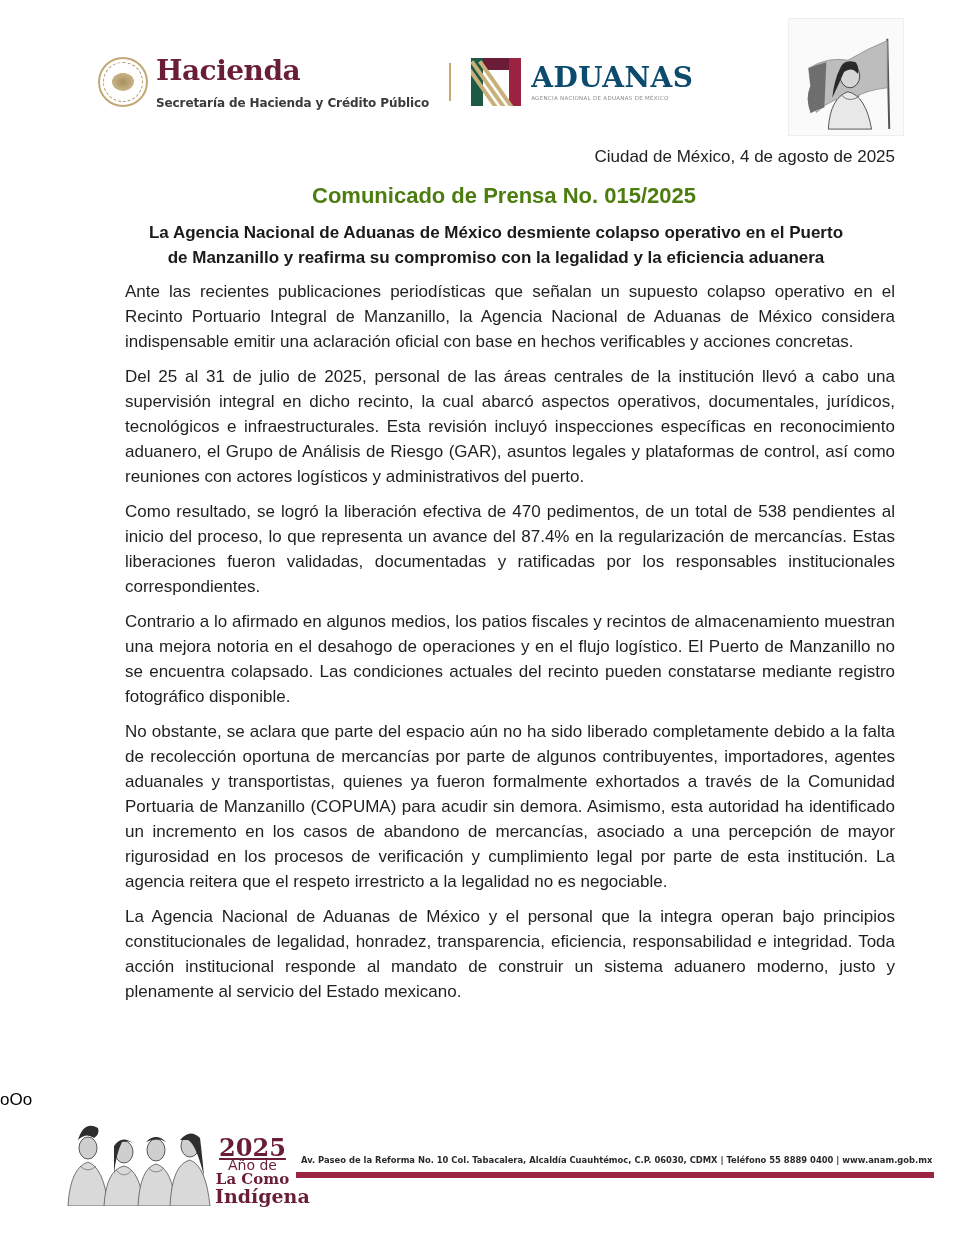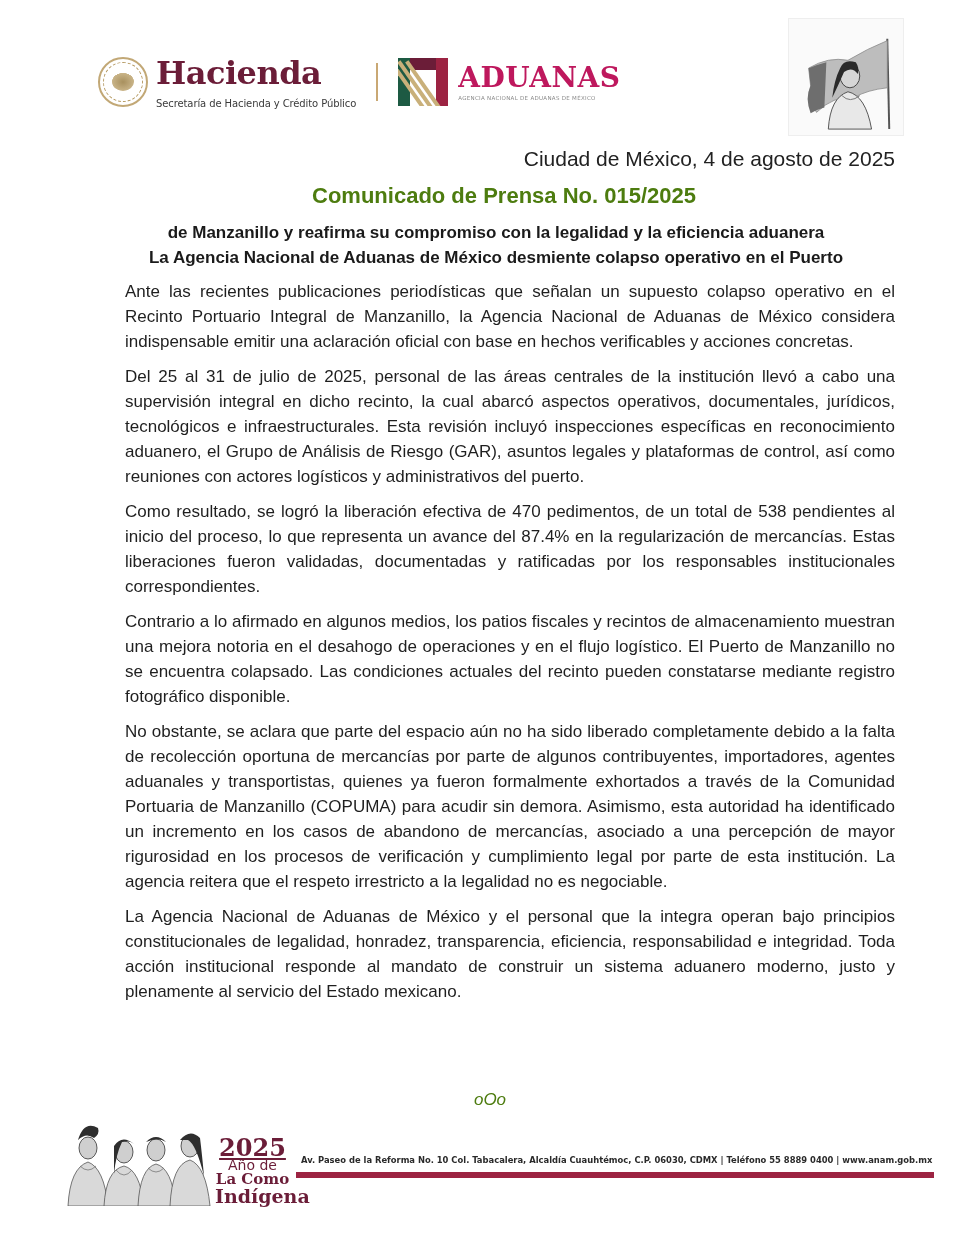--- a/index.html
+++ b/index.html
@@ -5,42 +5,42 @@
   * { box-sizing: border-box; margin: 0; padding: 0; }
   html, body { width: 980px; height: 1244px; background: #ffffff; overflow: hidden; }
   body { position: relative; font-family: "Liberation Sans", "DejaVu Sans", sans-serif; color: #1a1a1a; }
 
   
   .header { position: absolute; left: 98px; top: 52px; height: 60px; display: flex; align-items: center; }
   .seal { width: 50px; height: 50px; border-radius: 50%; border: 2px solid #c2a876; display: flex; align-items: center; justify-content: center; position: relative; }
   .seal::before { content: ""; position: absolute; width: 38px; height: 38px; border-radius: 50%; border: 1px dashed #b69b64; }
   .seal .eagle { width: 22px; height: 18px; background: radial-gradient(ellipse at center, #a8905e 0%, #c9b488 70%, transparent 72%); border-radius: 40% 40% 50% 50%; }
   .hacienda-block { margin-left: 8px; display: flex; flex-direction: column; }
-  .hacienda-title { font-family: "DejaVu Serif", "Liberation Serif", serif; font-weight: bold; font-size: 32px; color: #6b1d38; line-height: 34px; letter-spacing: -0.5px; }
-  .hacienda-sub { font-family: "DejaVu Sans", sans-serif; font-weight: normal; font-size: 10px; color: #3a3a3a; margin-top: 8px; letter-spacing: -0.1px; }
+  .hacienda-title { font-family: "DejaVu Serif", "Liberation Serif", serif; font-weight: bold; font-size: 28px; color: #6b1d38; line-height: 34px; letter-spacing: -0.5px; }
+  .hacienda-sub { font-family: "DejaVu Sans", sans-serif; font-weight: bold; font-size: 12px; color: #3a3a3a; margin-top: 8px; letter-spacing: -0.1px; }
   .hdr-divider { width: 2px; height: 38px; background: #c9a874; margin: 0 20px 0 20px; }
   .aduanas-mark { width: 50px; height: 48px; position: relative; overflow: hidden; }
   .aduanas-mark .m-green { position: absolute; left: 0; top: 0; width: 12px; height: 48px; background: #1d5a43; }
   .aduanas-mark .m-top { position: absolute; left: 12px; top: 0; width: 38px; height: 12px; background: #6b1d38; }
   .aduanas-mark .m-right { position: absolute; right: 0; top: 0; width: 12px; height: 48px; background: #9c2342; }
   .aduanas-mark .m-stripe { position: absolute; width: 4px; height: 60px; background: #c9b07a; transform: rotate(-35deg); top: -2px; }
   .aduanas-block { margin-left: 10px; display: flex; flex-direction: column; }
-  .aduanas-title { font-family: "DejaVu Serif", "Liberation Serif", serif; font-weight: bold; font-size: 28px; color: #be185d; line-height: 30px; letter-spacing: 0.5px; }
+  .aduanas-title { font-family: "DejaVu Serif", "Liberation Serif", serif; font-weight: bold; font-size: 28px; color: #0c4a6e; line-height: 30px; letter-spacing: 0.5px; }
   .aduanas-sub { font-family: "DejaVu Sans", sans-serif; font-size: 5.5px; color: #8a8a8a; letter-spacing: 0.3px; margin-top: 2px; }
 
   .portrait { position: absolute; left: 788px; top: 18px; width: 116px; height: 118px; border: 1px solid #eeeeee; background: #fafafa; overflow: hidden; }
   .portrait svg { width: 100%; height: 100%; }
 
   
-  .place-date { position: absolute; right: 85px; top: 147px; font-size: 21px; color: #222; }
+  .place-date { position: absolute; right: 85px; top: 147px; font-size: 17px; color: #222; }
   .release-no { position: absolute; left: 0; width: 980px; top: 183px; text-align: center; font-weight: bold; font-size: 22px; color: #4d7c0f; margin-left: 14px; }
   .headline { position: absolute; left: 97px; width: 798px; top: 220px; text-align: center; font-weight: bold; font-size: 17px; line-height: 25px; color: #1a1a1a; }
   .content { position: absolute; left: 97px; width: 798px; top: 279px; font-size: 17px; line-height: 25px; color: #1f1f1f; }
   .content p { text-align: justify; margin-bottom: 10px; margin-left: 28px; }
-  .closing { position: absolute; left: 0; width: 980px; top: 1090px; text-align: center; font-size: 17px; color: #4d7c0f; font-style: italic; }
+  .closing { position: absolute; left: 0; width: 980px; top: 1090px; font-size: 17px; color: #000000; }
 
   
   .footer-women { position: absolute; left: 64px; top: 1114px; width: 150px; height: 92px; }
   .footer-women svg { width: 100%; height: 100%; }
   .year-block { position: absolute; left: 215px; top: 1136px; width: 75px; text-align: center; color: #6b1d38; font-family: "DejaVu Serif", "Liberation Serif", serif; }
   .year-num { font-size: 24px; font-weight: bold; line-height: 24px; text-decoration: underline; }
   .year-ano { font-family: "DejaVu Sans", sans-serif; font-size: 14px; line-height: 11px; }
   .year-mujer { font-size: 15px; font-weight: bold; line-height: 17px; }
   .year-indigena { font-size: 19px; font-weight: bold; line-height: 17px; }
   .footer-address { position: absolute; left: 301px; top: 1155px; font-family: "DejaVu Sans", sans-serif; font-weight: bold; font-size: 8.4px; color: #2a2a2a; white-space: nowrap; }
@@ -80,22 +80,22 @@
     <ellipse cx="62" cy="58" rx="10" ry="12" fill="#d6d6d6" stroke="#444" stroke-width="1"></ellipse>
     <path d="M52 50 Q56 40 68 44 Q72 50 70 56 Q64 48 56 54 Q50 68 44 80 Q46 62 52 50 Z" fill="#2a2a2a"></path>
     <path d="M40 112 Q42 80 60 74 Q78 78 84 112 Z" fill="#e8e8e8" stroke="#555" stroke-width="1"></path>
     <path d="M54 78 Q62 86 72 78" stroke="#777" fill="none" stroke-width="1"></path>
   </svg>
 </div>
 
 <div class="place-date">Ciudad de México, 4 de agosto de 2025</div>
 <div class="release-no">Comunicado de Prensa No. 015/2025</div>
 <div class="headline">
+  <div>La Agencia Nacional de Aduanas de México desmiente colapso operativo en el Puerto</div>
   <div>de Manzanillo y reafirma su compromiso con la legalidad y la eficiencia aduanera</div>
-  <div>La Agencia Nacional de Aduanas de México desmiente colapso operativo en el Puerto</div>
 </div>
 
 <div class="content">
   <p>Ante las recientes publicaciones periodísticas que señalan un supuesto colapso operativo en el Recinto Portuario Integral de Manzanillo, la Agencia Nacional de Aduanas de México considera indispensable emitir una aclaración oficial con base en hechos verificables y acciones concretas.</p>
   <p>Del 25 al 31 de julio de 2025, personal de las áreas centrales de la institución llevó a cabo una supervisión integral en dicho recinto, la cual abarcó aspectos operativos, documentales, jurídicos, tecnológicos e infraestructurales. Esta revisión incluyó inspecciones específicas en reconocimiento aduanero, el Grupo de Análisis de Riesgo (GAR), asuntos legales y plataformas de control, así como reuniones con actores logísticos y administrativos del puerto.</p>
   <p>Como resultado, se logró la liberación efectiva de 470 pedimentos, de un total de 538 pendientes al inicio del proceso, lo que representa un avance del 87.4% en la regularización de mercancías. Estas liberaciones fueron validadas, documentadas y ratificadas por los responsables institucionales correspondientes.</p>
   <p>Contrario a lo afirmado en algunos medios, los patios fiscales y recintos de almacenamiento muestran una mejora notoria en el desahogo de operaciones y en el flujo logístico. El Puerto de Manzanillo no se encuentra colapsado. Las condiciones actuales del recinto pueden constatarse mediante registro fotográfico disponible.</p>
   <p>No obstante, se aclara que parte del espacio aún no ha sido liberado completamente debido a la falta de recolección oportuna de mercancías por parte de algunos contribuyentes, importadores, agentes aduanales y transportistas, quienes ya fueron formalmente exhortados a través de la Comunidad Portuaria de Manzanillo (COPUMA) para acudir sin demora. Asimismo, esta autoridad ha identificado un incremento en los casos de abandono de mercancías, asociado a una percepción de mayor rigurosidad en los procesos de verificación y cumplimiento legal por parte de esta institución. La agencia reitera que el respeto irrestricto a la legalidad no es negociable.</p>
   <p>La Agencia Nacional de Aduanas de México y el personal que la integra operan bajo principios constitucionales de legalidad, honradez, transparencia, eficiencia, responsabilidad e integridad. Toda acción institucional responde al mandato de construir un sistema aduanero moderno, justo y plenamente al servicio del Estado mexicano.</p>
 </div>

